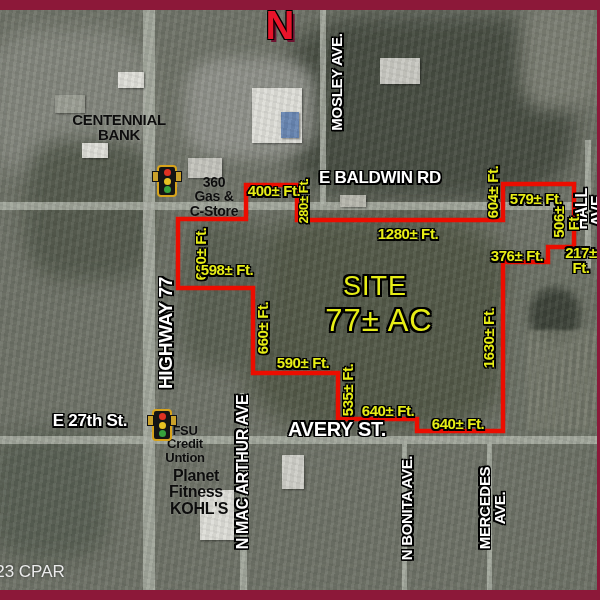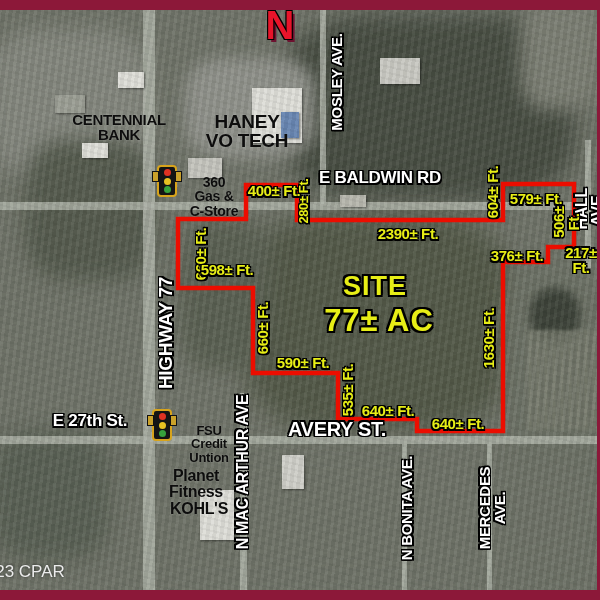--- a/index.html
+++ b/index.html
@@ -35,21 +35,21 @@
       1.5px 1.5px 0 #000,-1.5px 0 0 #000,1.5px 0 0 #000,0 -1.5px 0 #000,0 1.5px 0 #000;
     letter-spacing:-0.3px;
   }
   .dim{
     color:var(--yellow-c,#e7ee16);font-size:15px;letter-spacing:-0.4px;
     text-shadow:-1.5px -1.5px 0 #000,1.5px -1.5px 0 #000,-1.5px 1.5px 0 #000,
       1.5px 1.5px 0 #000,-1.5px 0 0 #000,1.5px 0 0 #000,0 -1.5px 0 #000,0 1.5px 0 #000;
   }
   .place{color:#0d0d0d;letter-spacing:-0.3px;text-shadow:0 0 2px rgba(255,255,255,.25);}
   .site-title,.site-acres{
-    position:absolute;z-index:7;font-weight:bold;color:var(--yellow-c,#e7ee16);
+    position:absolute;z-index:7;font-weight:normal;color:var(--yellow-c,#e7ee16);
     transform:translate(-50%,-50%);letter-spacing:1px;
     text-shadow:-2px -2px 0 #000,2px -2px 0 #000,-2px 2px 0 #000,2px 2px 0 #000,
       -2px 0 0 #000,2px 0 0 #000,0 -2px 0 #000,0 2px 0 #000;
   }
   .site-title{left:375px;top:286px;font-size:27px;}
   .site-acres{left:379px;top:321px;font-size:31px;}
   .compass{
     position:absolute;left:280px;top:25px;z-index:8;transform:translate(-50%,-50%);
     font-weight:bold;font-size:40px;color:var(--north-c,#e8142a);
     text-shadow:-1px -1px 0 #000,1px -1px 0 #000,-1px 1px 0 #000,1px 1px 0 #000,
@@ -122,42 +122,40 @@
         <div class="lbl street" style="left: 380px; top: 178px; --r: 0deg; font-size: 17px;">E BALDWIN RD</div>
         <div class="lbl street" style="left: 590px; top: 209px; --r: -90deg; font-size: 16px;">HALL AVE.</div>
         <div class="lbl street" style="left: 166px; top: 333px; --r: -90deg; font-size: 19px;">HIGHWAY 77</div>
         <div class="lbl street" style="left: 90px; top: 421px; --r: 0deg; font-size: 17px;">E 27th St.</div>
         <div class="lbl street" style="left: 337px; top: 429px; --r: 0deg; font-size: 20px;">AVERY ST.</div>
         <div class="lbl street" style="left: 243px; top: 472px; --r: -90deg; font-size: 16px;">N MAC ARTHUR AVE</div>
         <div class="lbl street" style="left: 407px; top: 508px; --r: -90deg; font-size: 15px;">N BONITA AVE.</div>
         <div class="lbl street" style="left: 492px; top: 508px; --r: -90deg; font-size: 15px;">MERCEDES AVE.</div>
         <div class="lbl dim" style="left: 274px; top: 191px; --r: 0deg;">400± Ft.</div>
         <div class="lbl dim" style="left: 304px; top: 201px; --r: -90deg; font-size: 13px;">280± Ft.</div>
-        <div class="lbl dim" style="left: 408px; top: 234px; --r: 0deg;">2390± Ft.</div>
+        <div class="lbl dim" style="left: 408px; top: 234px; --r: 0deg;">1280± Ft.</div>
         <div class="lbl dim" style="left: 493px; top: 192px; --r: -90deg;">604± Ft.</div>
         <div class="lbl dim" style="left: 536px; top: 199px; --r: 0deg;">579± Ft.</div>
         <div class="lbl dim" style="left: 566px; top: 222px; --r: -90deg;">506± Ft.</div>
         <div class="lbl dim" style="left: 517px; top: 256px; --r: 0deg;">376± Ft.</div>
         <div class="lbl dim" style="left: 581px; top: 260px; --r: 0deg;">217± Ft.</div>
         <div class="lbl dim" style="left: 201px; top: 254px; --r: -90deg;">660± Ft.</div>
         <div class="lbl dim" style="left: 227px; top: 270px; --r: 0deg;">598± Ft.</div>
         <div class="lbl dim" style="left: 263px; top: 328px; --r: -90deg;">660± Ft.</div>
         <div class="lbl dim" style="left: 303px; top: 363px; --r: 0deg;">590± Ft.</div>
         <div class="lbl dim" style="left: 348px; top: 390px; --r: -90deg;">535± Ft.</div>
         <div class="lbl dim" style="left: 388px; top: 411px; --r: 0deg;">640± Ft.</div>
         <div class="lbl dim" style="left: 458px; top: 424px; --r: 0deg;">640± Ft.</div>
         <div class="lbl dim" style="left: 489px; top: 338px; --r: -90deg;">1630± Ft.</div>
         <div class="lbl place" style="left: 119px; top: 127px; --r: 0deg; font-size: 15px;">CENTENNIAL
 BANK</div>
-        <div class="lbl place" style="left: 247px; top: 131px; --r: 0deg; font-size: 19px;">HANEY
-VO TECH</div>
         <div class="lbl place" style="left: 214px; top: 196px; --r: 0deg; font-size: 14px;">360
 Gas &amp;
 C-Store</div>
-        <div class="lbl place" style="left: 209px; top: 444px; --r: 0deg; font-size: 13px;">FSU
+        <div class="lbl place" style="left: 185px; top: 444px; --r: 0deg; font-size: 13px;">FSU
 Credit
 Untion</div>
         <div class="lbl place" style="left: 196px; top: 484px; --r: 0deg; font-size: 16px; text-align: center;">Planet
 Fitness</div>
         <div class="lbl place" style="left: 199px; top: 509px; --r: 0deg; font-size: 16px;">KOHL'S</div>
         <div class="tl" style="left: 167px; top: 181px;">
           <span class="dot r"></span>
           <span class="dot y"></span>
           <span class="dot g"></span>
         </div>

